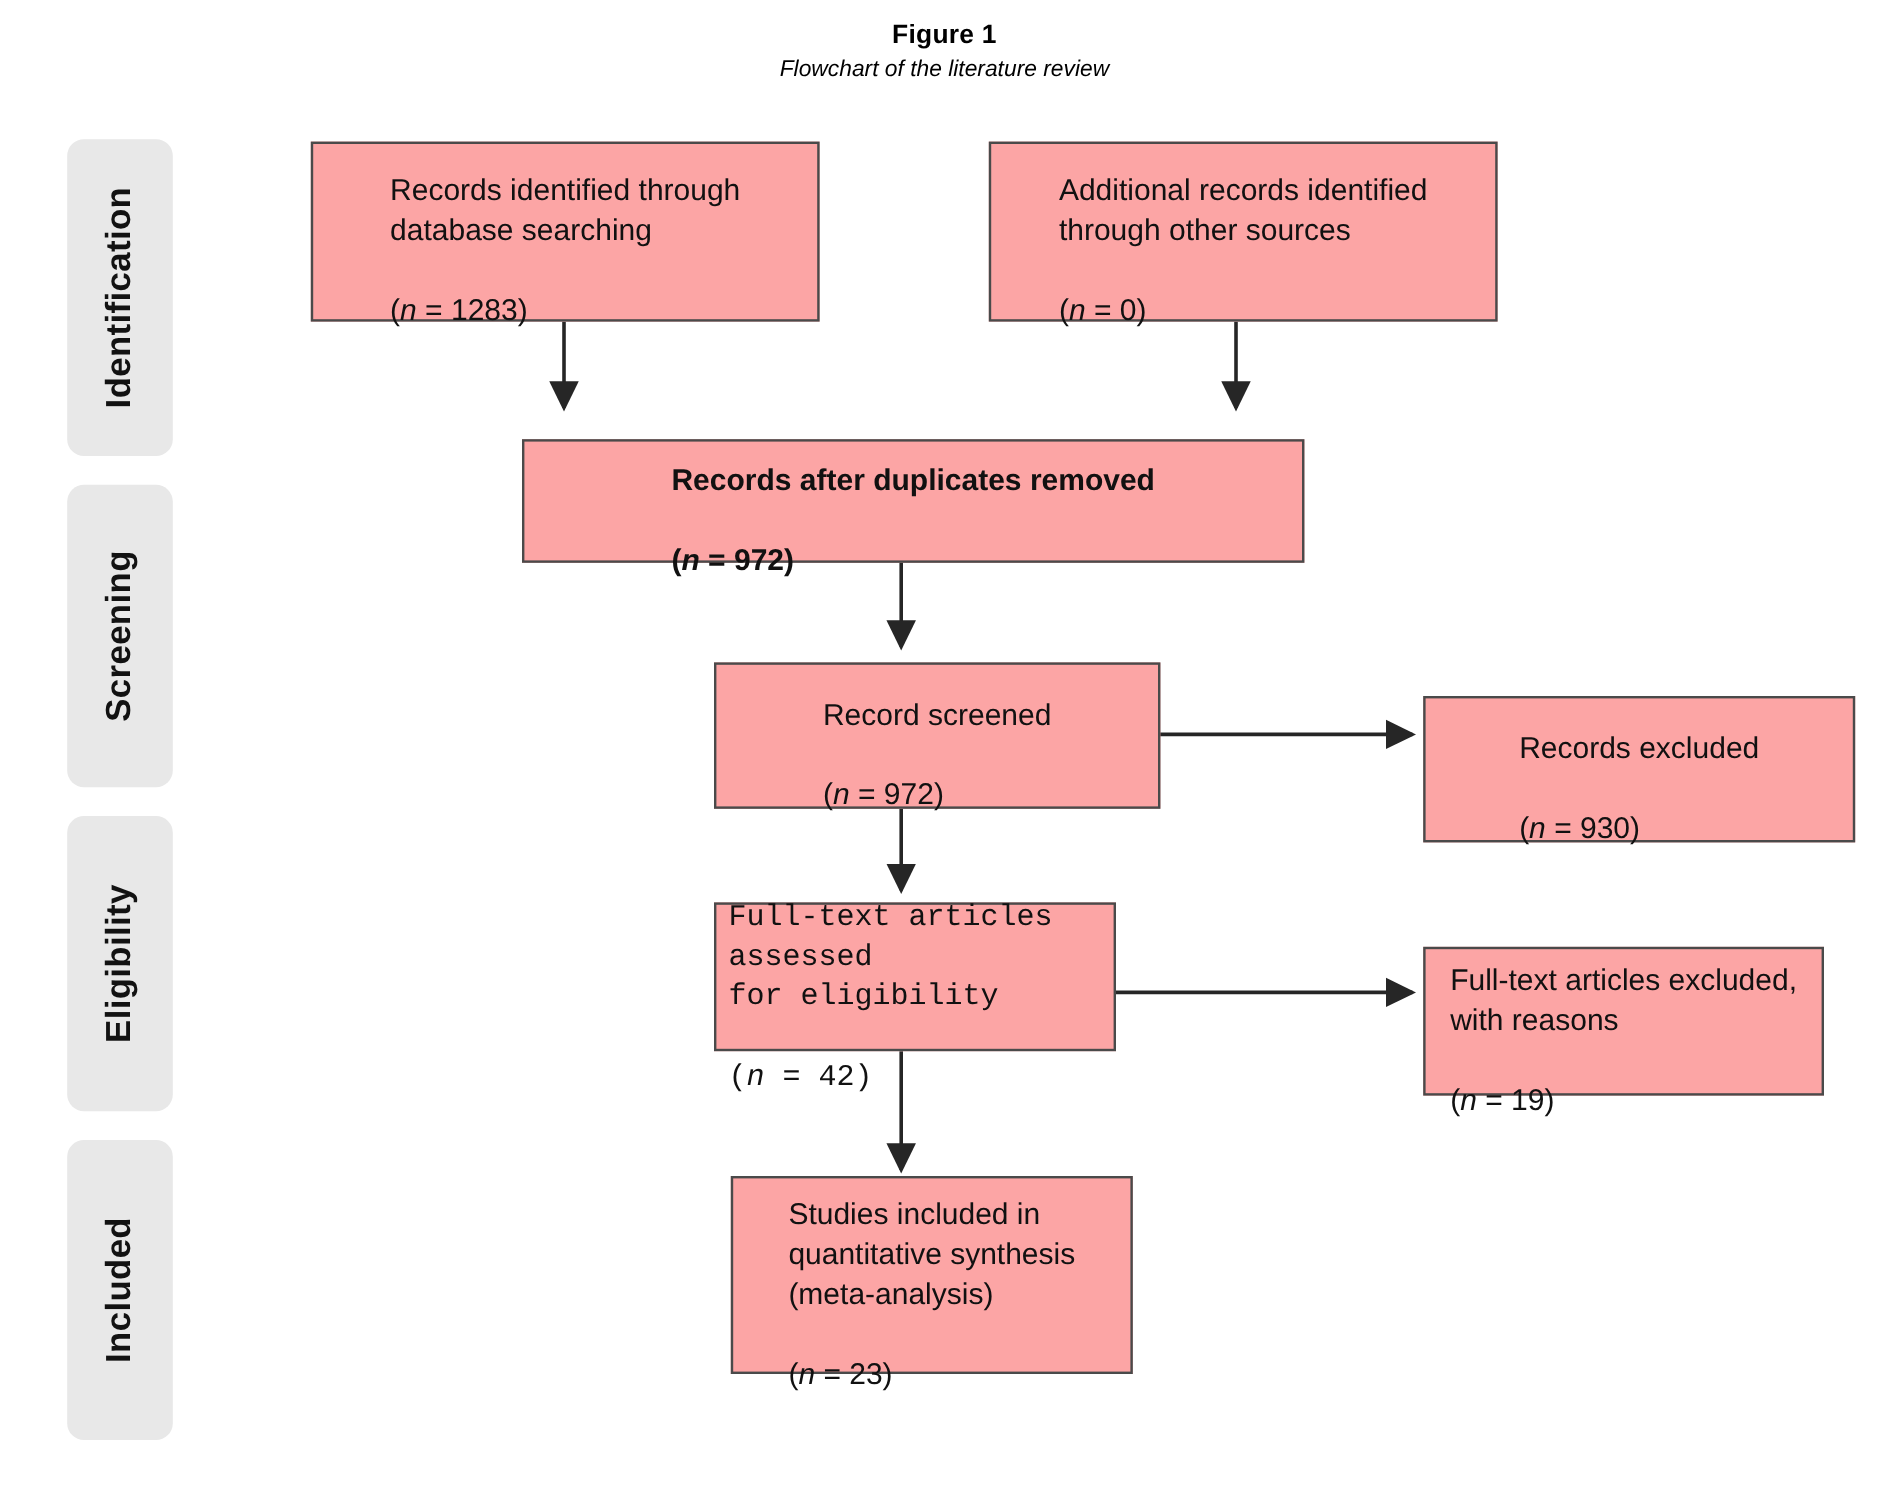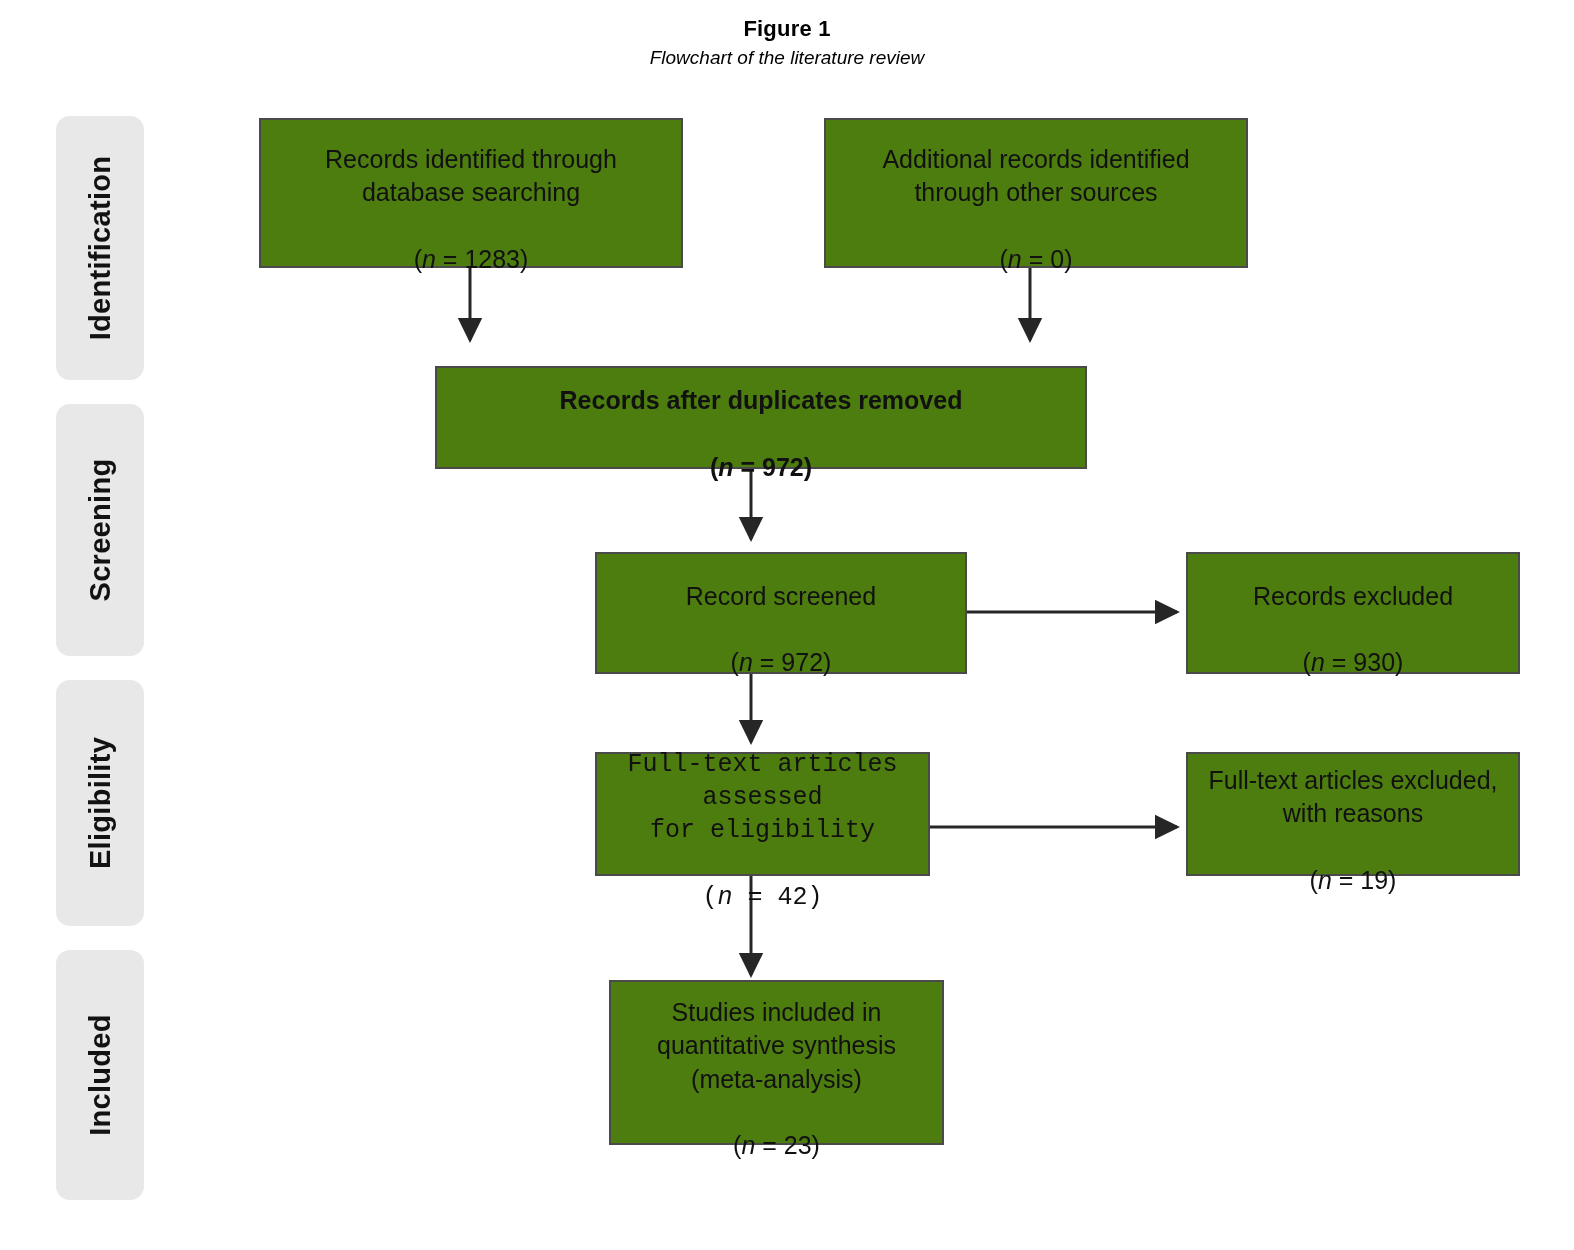--- a/index.html
+++ b/index.html
@@ -61,25 +61,24 @@
     font-weight: bold;
     color: #121212;
     letter-spacing: 0.3px;
   }
 
   
   .flow-box {
     position: absolute;
     box-sizing: border-box;
     border: 2.5px solid #4a4a4a;
-    background: #4d7c0f;
+    background: #fca5a5;
     display: flex;
     align-items: center;
     justify-content: center;
-    text-align: center;
   }
   .flow-box .box-text {
     font-size: 25px;
     line-height: 1.33;
     color: #111111;
     padding: 0 10px;
     white-space: pre-line;
   }
   .flow-box .box-text i {
     font-style: italic;
@@ -166,36 +165,36 @@
     </span>
   </div>
 
   <div class="flow-box" style="left:595px; top:552px; width:372px; height:122px;">
     <span class="box-text">
       <span>Record screened</span><br>
       <span>(</span><i>n</i><span> = 972)</span>
     </span>
   </div>
 
-  <div class="flow-box" style="left:1186px; top:552px; width:334px; height:122px;">
+  <div class="flow-box" style="left:1186px; top:580px; width:360px; height:122px;">
     <span class="box-text">
       <span>Records excluded</span><br>
       <span>(</span><i>n</i><span> = 930)</span>
     </span>
   </div>
 
   <div class="flow-box" style="left:595px; top:752px; width:335px; height:124px;font-family:Liberation Mono, monospace;">
     <span class="box-text">
       <span>Full-text articles assessed
 for eligibility</span><br>
       <span>(</span><i>n</i><span> = 42)</span>
     </span>
   </div>
 
-  <div class="flow-box" style="left:1186px; top:752px; width:334px; height:124px;">
+  <div class="flow-box" style="left:1186px; top:789px; width:334px; height:124px;">
     <span class="box-text">
       <span>Full-text articles excluded,
 with reasons</span><br>
       <span>(</span><i>n</i><span> = 19)</span>
     </span>
   </div>
 
   <div class="flow-box" style="left:609px; top:980px; width:335px; height:165px;">
     <span class="box-text">
       <span>Studies included in

